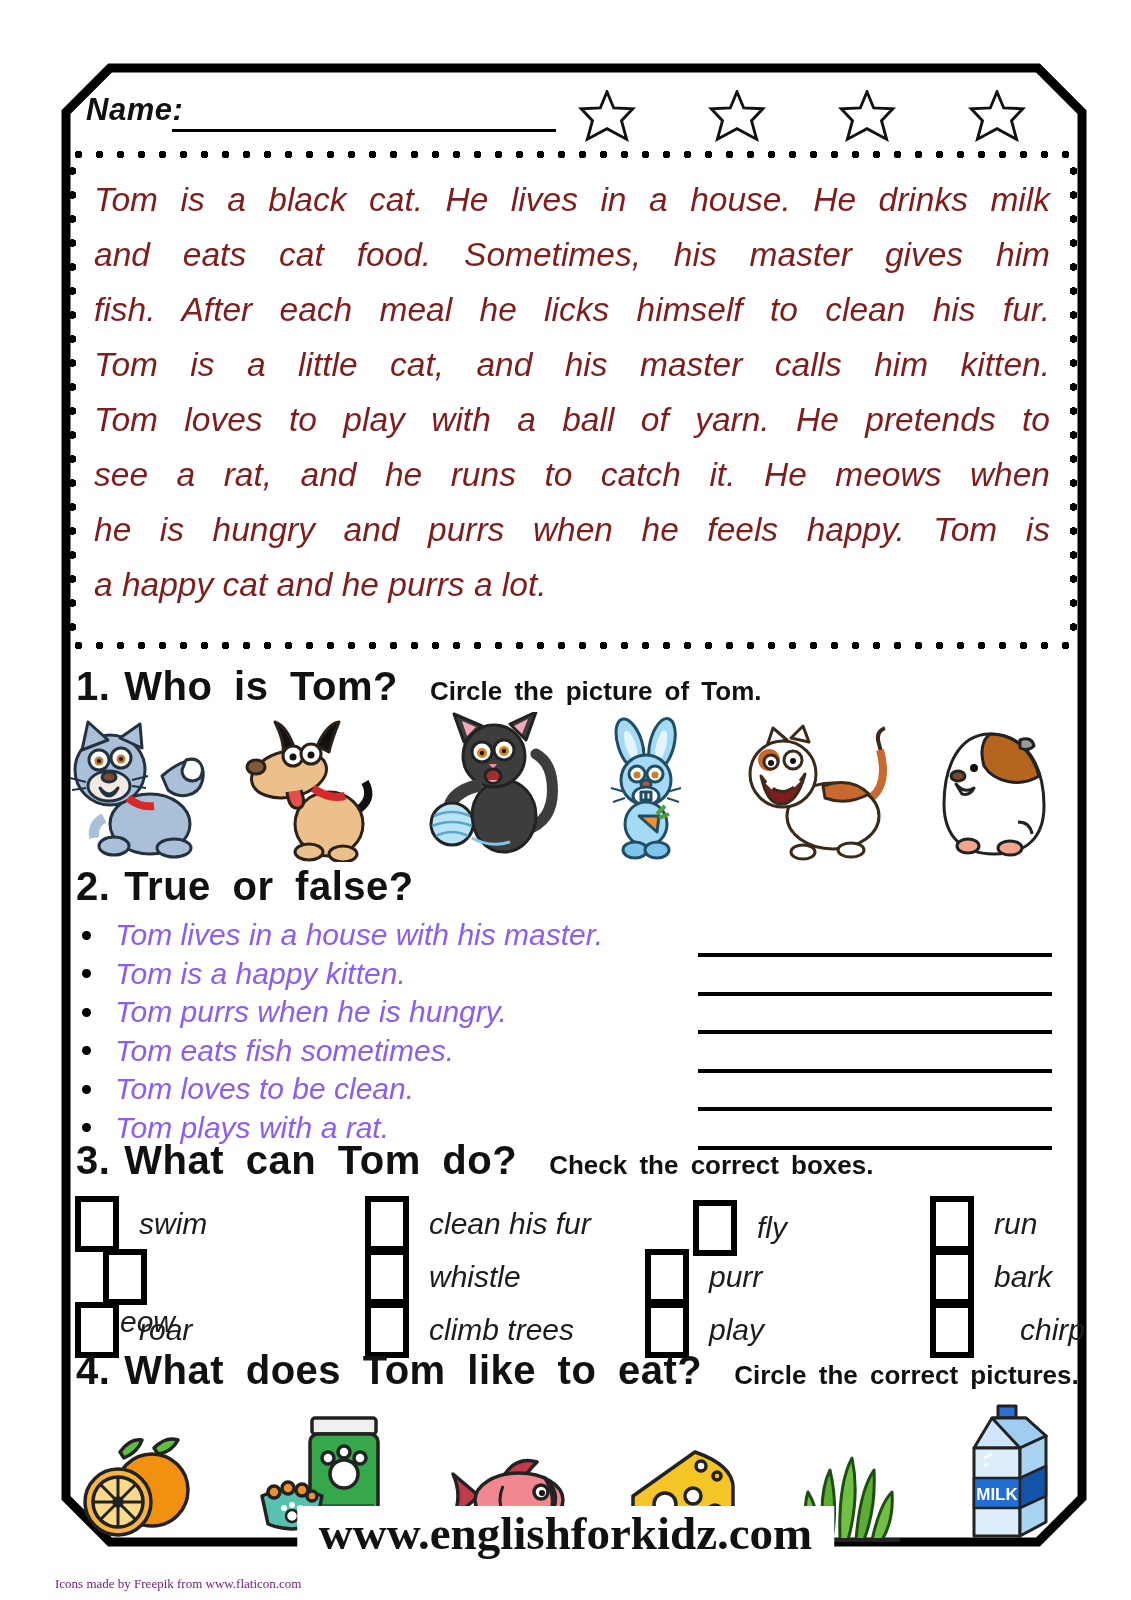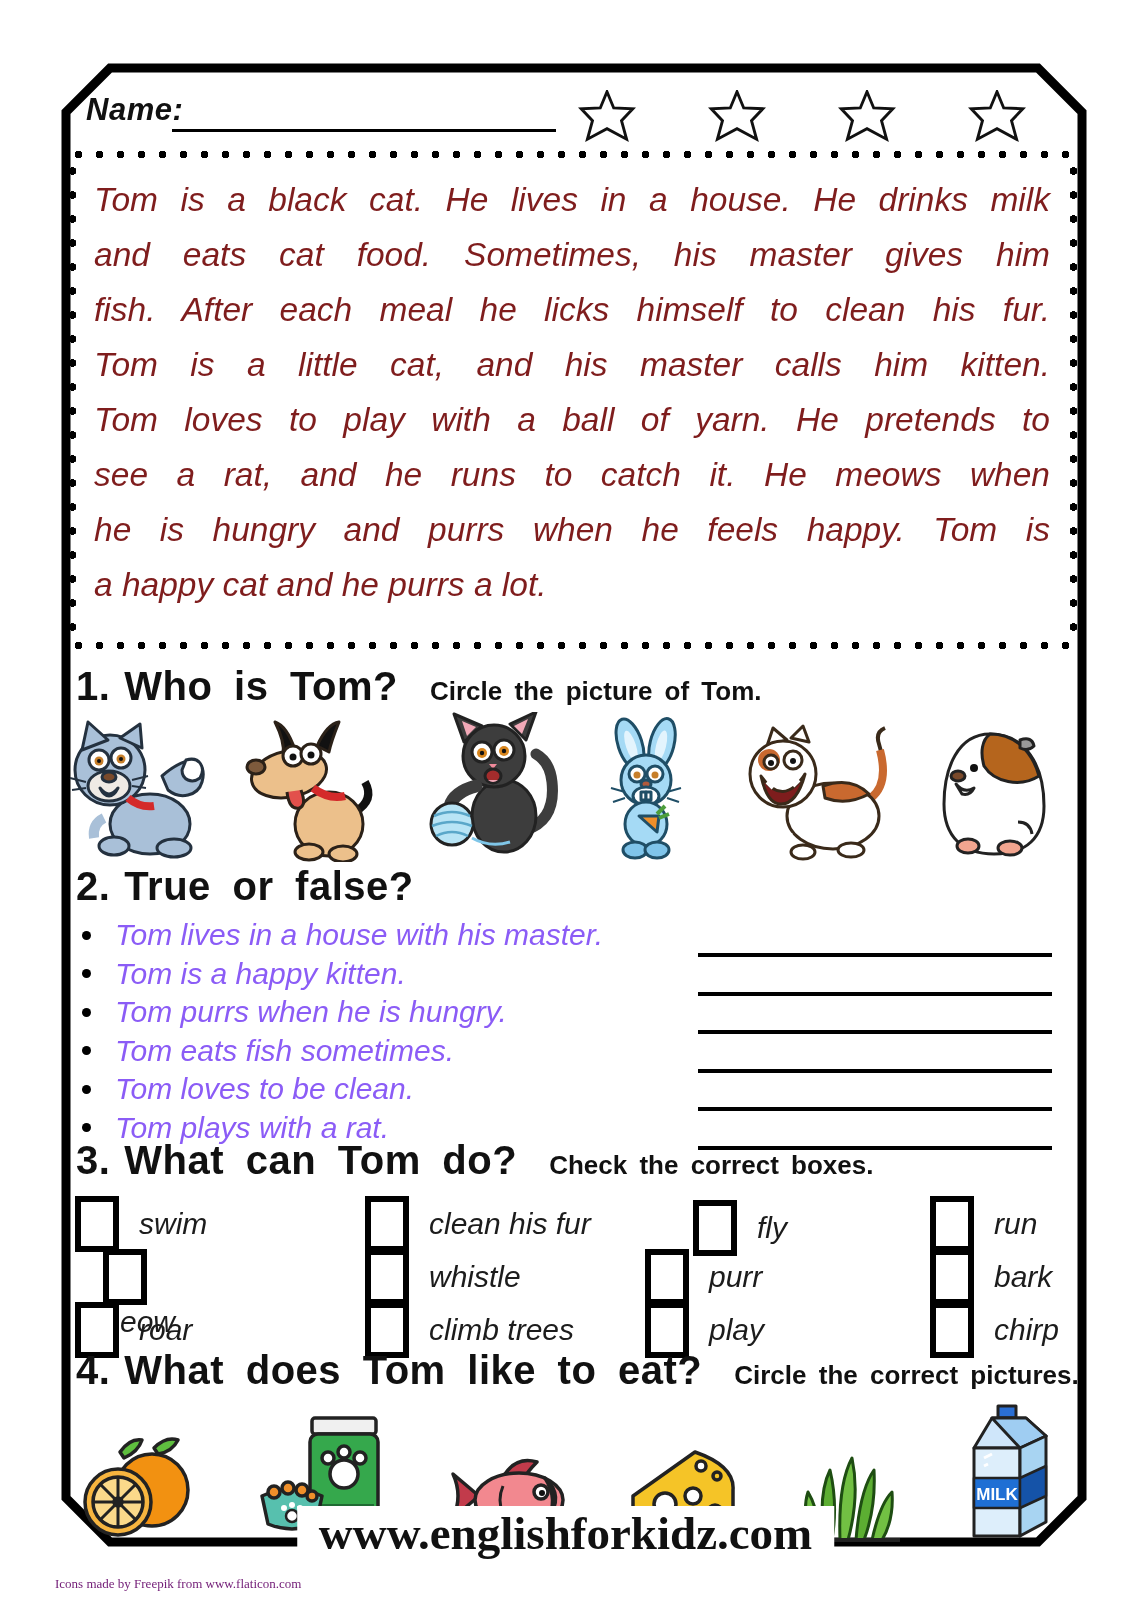--- a/index.html
+++ b/index.html
@@ -312,21 +312,21 @@
         <span class="chk-label">play</span>
       </div>
     <div class="chk-cell" style="left:855px;top:0px;">
         <span class="chk-box"></span>
         <span class="chk-label">run</span>
       </div>
     <div class="chk-cell" style="left:855px;top:53px;">
         <span class="chk-box"></span>
         <span class="chk-label">bark</span>
       </div>
-    <div class="chk-cell" style="left:855px;top:106px;">
+    <div class="chk-cell" style="left:855px;top:106px;gap:26px;">
         <span class="chk-box"></span>
         <span class="chk-label">chirp</span>
       </div>
   </div>
 
   <div class="abs qhead" style="left:76px;top:1348px;">
     <span class="qnum">4.</span>
     <span class="qtitle">What does Tom like to eat?</span>
     <span class="qinstr">Circle the correct pictures.</span>
   </div>

